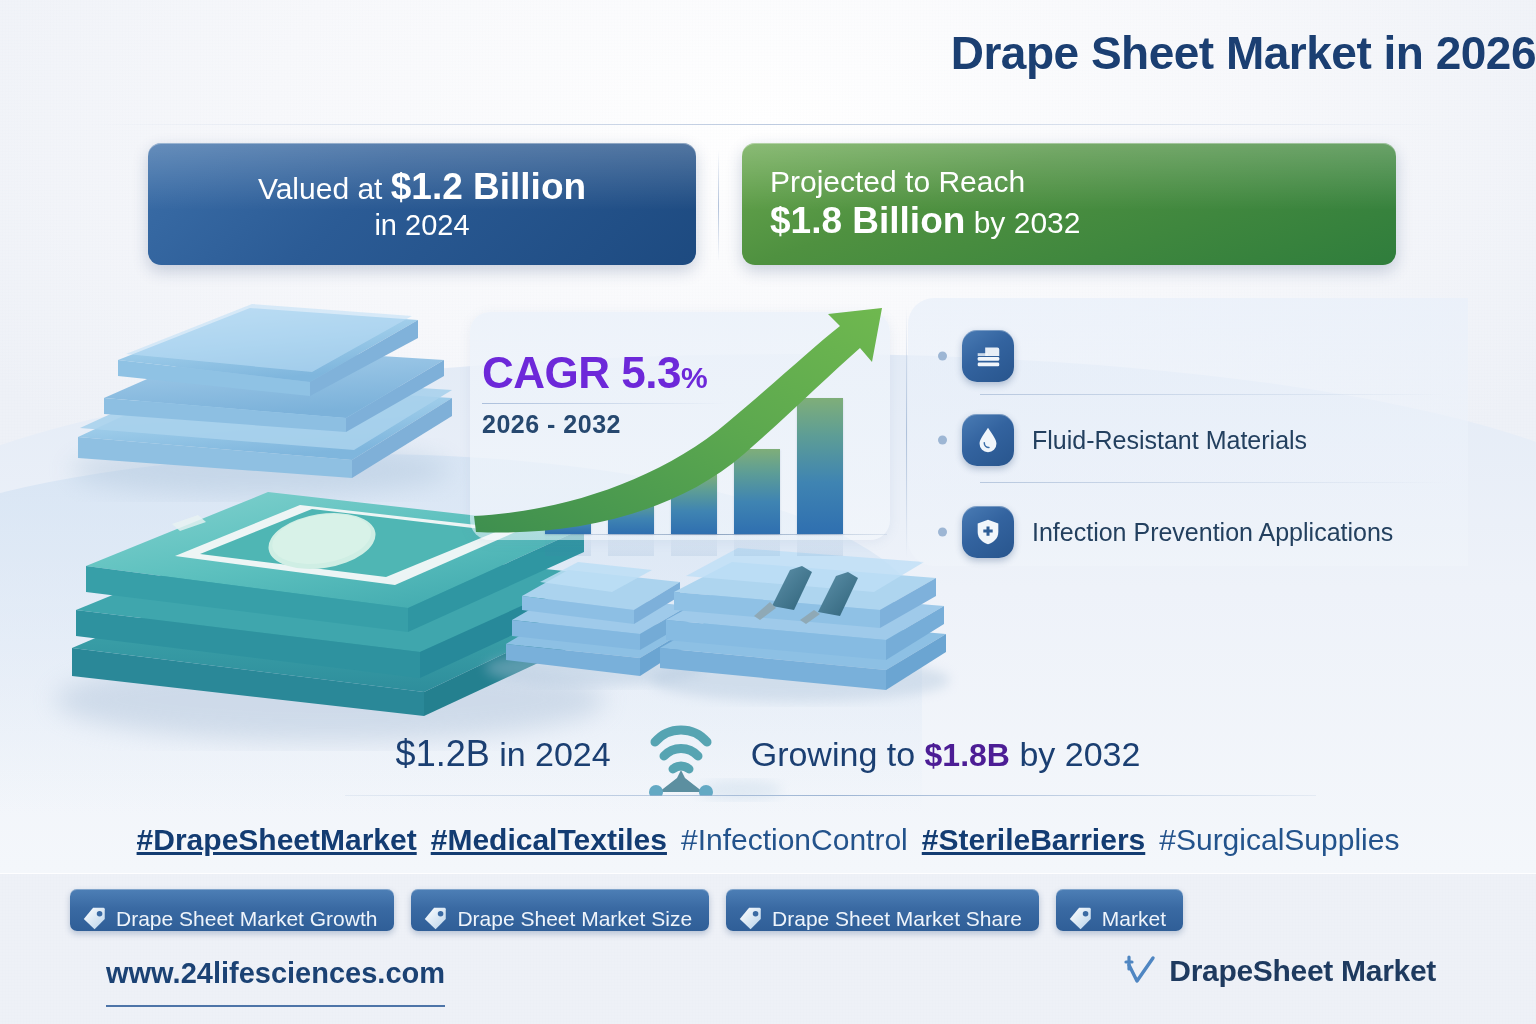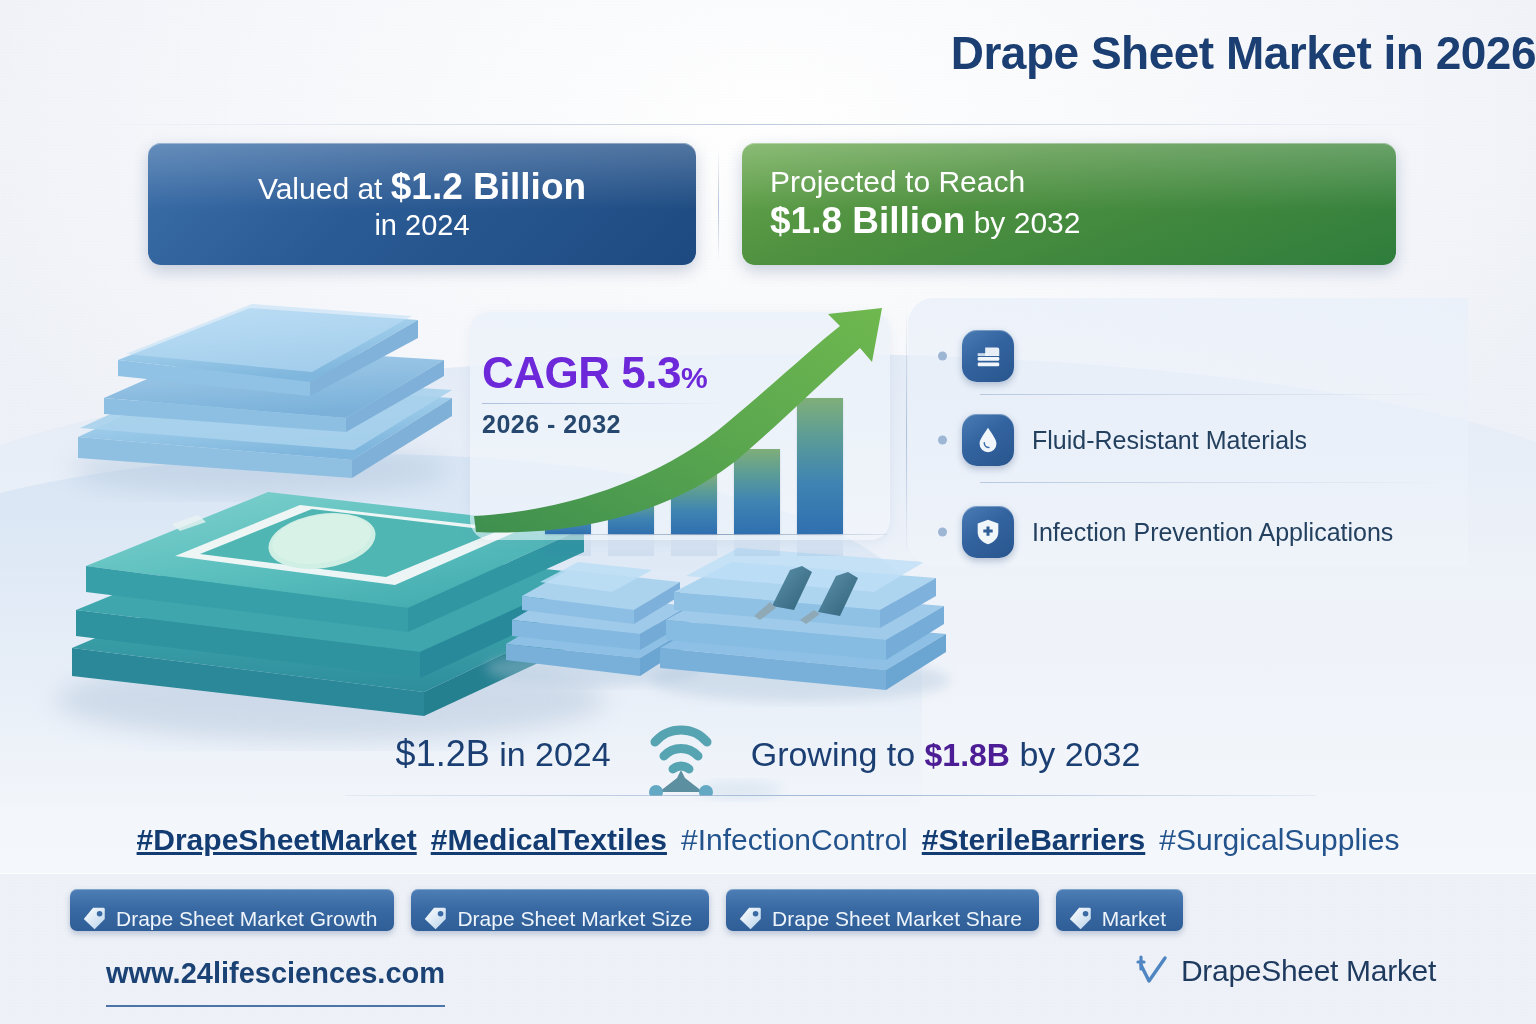--- a/index.html
+++ b/index.html
@@ -178,21 +178,21 @@
 
   
   .url{
     position:absolute; left:88px; top:957px; font-size:29px; font-weight:bold;
     color:#1b4274; border-bottom:2px solid #4d74a8; padding-bottom:15px;margin-left:18px;
   }
   .brand{
     position:absolute; right:100px; top:953px; display:flex; align-items:center; gap:11px;
   }
   .brand-mark{ width:36px; height:36px; flex:none; }
-  .brand-text{ font-size:30px; color:#1e3a5f; font-weight:normal; letter-spacing:-.3px; }
+  .brand-text{ font-size:30px; color:#1e3a5f; font-weight:bold; letter-spacing:-.3px; }
 </style>
 </head>
 <body>
 
 <div class="noise"></div>
 <div class="floor"></div>
 <div class="floor2"></div>
 
 <div class="title">Drape Sheet Market in 2026</div>
 <div class="hrule"></div>

